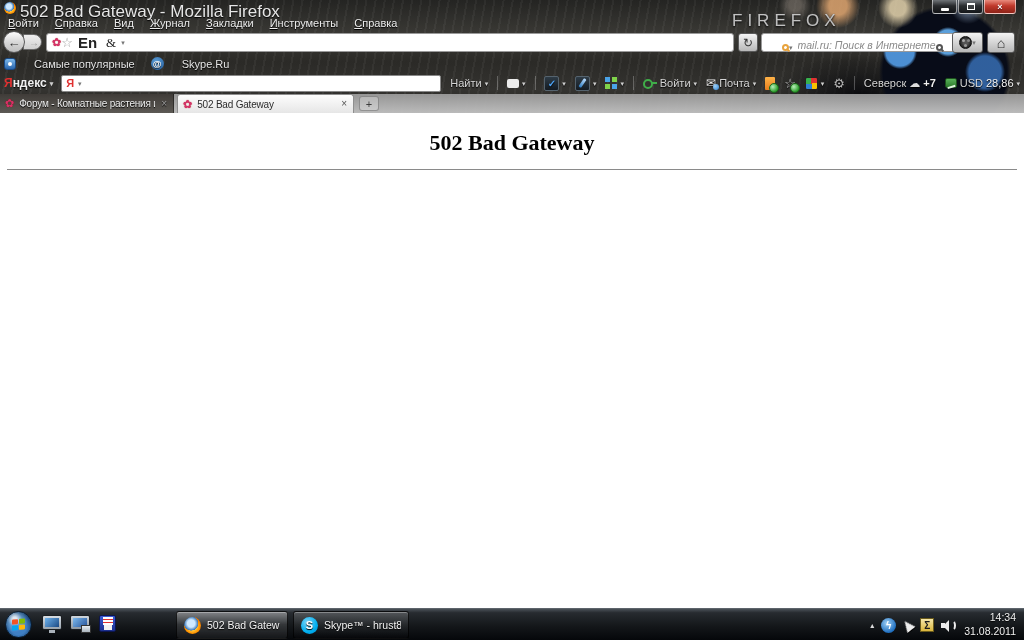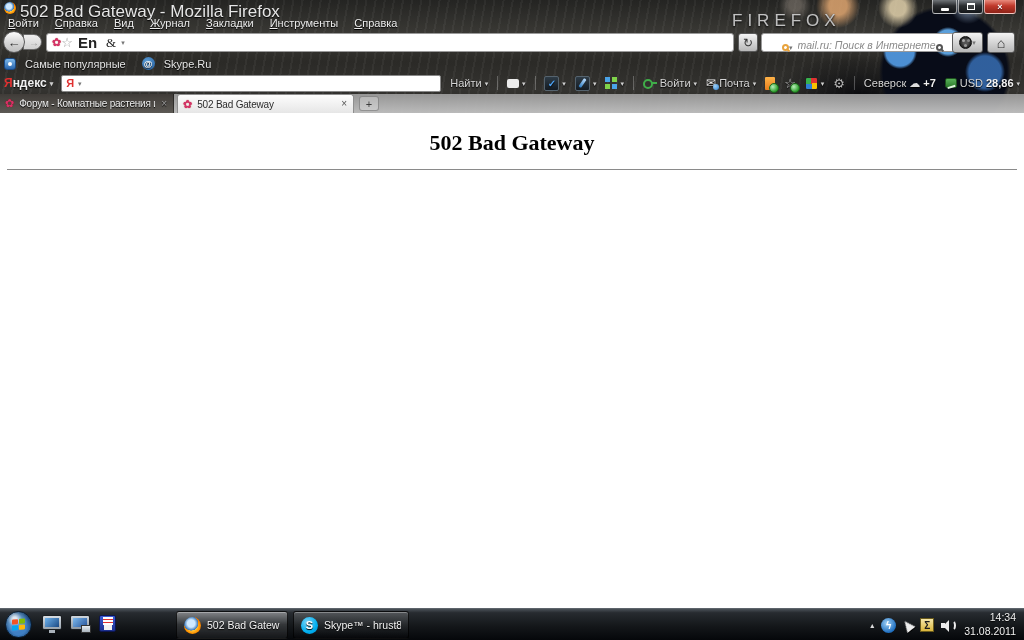--- a/index.html
+++ b/index.html
@@ -85,21 +85,21 @@
   .addon-circle { width:13px; height:13px; border-radius:50%;
     background:radial-gradient(circle at 50% 50%, #555 0 30%, #222 70%);
     border:1px solid #111; position:relative; }
   .addon-circle::after { content:""; position:absolute; left:2px; top:2px; width:3px; height:3px;
     background:#aaa; border-radius:50%; box-shadow:5px 0 0 #888, 2px 5px 0 #999; }
   .home-btn { left:987px; width:28px; color:#2b2b2b; font-size:14px; }
 
   
   .bookmarksbar { position:absolute; left:0; top:55px; width:700px; height:17px; display:flex;
     align-items:center; padding-left:4px; gap:16px; }
-  .bm-item { display:flex; align-items:center; gap:9px; font-size:11px; color:#e4e4e4; text-shadow:0 1px 1px #000;justify-content:center; }
+  .bm-item { display:flex; align-items:center; gap:18px; font-size:11px; color:#e4e4e4; text-shadow:0 1px 1px #000;justify-content:center; }
   .bm-ico-pop { width:12px; height:12px; border-radius:3px; background:linear-gradient(180deg,#7db9ec,#2a66ad);
     border:1px solid #1a4a86; position:relative; }
   .bm-ico-pop::after { content:""; position:absolute; left:3px; top:3px; width:4px; height:4px;
     background:#fff; border-radius:50%; }
   .bm-ico-mail { width:13px; height:13px; border-radius:50%; background:radial-gradient(circle at 40% 35%, #5f9fd6, #1f5b9e);
     color:#fff; font-size:9px; font-weight:bold; display:flex; align-items:center; justify-content:center; }
 
   
   .yandexbar { position:absolute; left:0; top:72px; width:1024px; height:22px; display:flex;
     align-items:center; padding:0 4px; font-size:11px; color:#d5d5d5; }
@@ -140,21 +140,21 @@
   .star-o { color:#c9c9c9; font-size:13px; line-height:1; }
   .market-ico { width:13px; height:13px; border-radius:2px;
     background:conic-gradient(#e03131 0 25%, #f8c200 0 50%, #2f7fd6 0 75%, #37b24d 0); border:1px solid #222; }
   .gear-glyph { color:#b5b5b5; font-size:13px; line-height:1; }
   .wx-cloud { color:#dcdcdc; font-size:11px; }
   .wx-temp { color:#f0f0f0; font-weight:bold; }
   .chart-ico { width:12px; height:10px; background:linear-gradient(180deg,#58b058,#2c7a2c); border-radius:2px;
     position:relative; border:1px solid #1c511c; }
   .chart-ico::after { content:""; position:absolute; left:1px; top:4px; width:8px; height:3px;
     border-bottom:2px solid #dff5df; transform:rotate(-18deg); }
-  .cur-val { font-weight:bold; color:#f2f2f2; }
+  .cur-val { font-weight:normal; color:#f2f2f2; }
 
   
   .tabstrip { position:absolute; left:0; top:94px; width:1024px; height:19px;
     background:linear-gradient(180deg, rgba(158,158,158,.92), rgba(196,196,196,.94)); }
   .tab { position:absolute; top:0; height:19px; display:flex; align-items:center; padding:0 5px; gap:5px; }
   .tab .t-title { font-size:10px; letter-spacing:-0.2px; white-space:nowrap; overflow:hidden; flex:1; }
   .tab-inactive { left:0; width:174px; background:linear-gradient(180deg, rgba(52,48,44,.88), rgba(72,68,62,.82));
     border-right:1px solid rgba(0,0,0,.4); color:#ececec; text-shadow:0 1px 1px #000; }
   .tab-active { left:177px; width:177px; background:linear-gradient(180deg,#fdfdfd,#e6e6e6);
     border:1px solid #8f8f8f; border-bottom:none; border-radius:3px 3px 0 0; color:#2d2d2d; }

